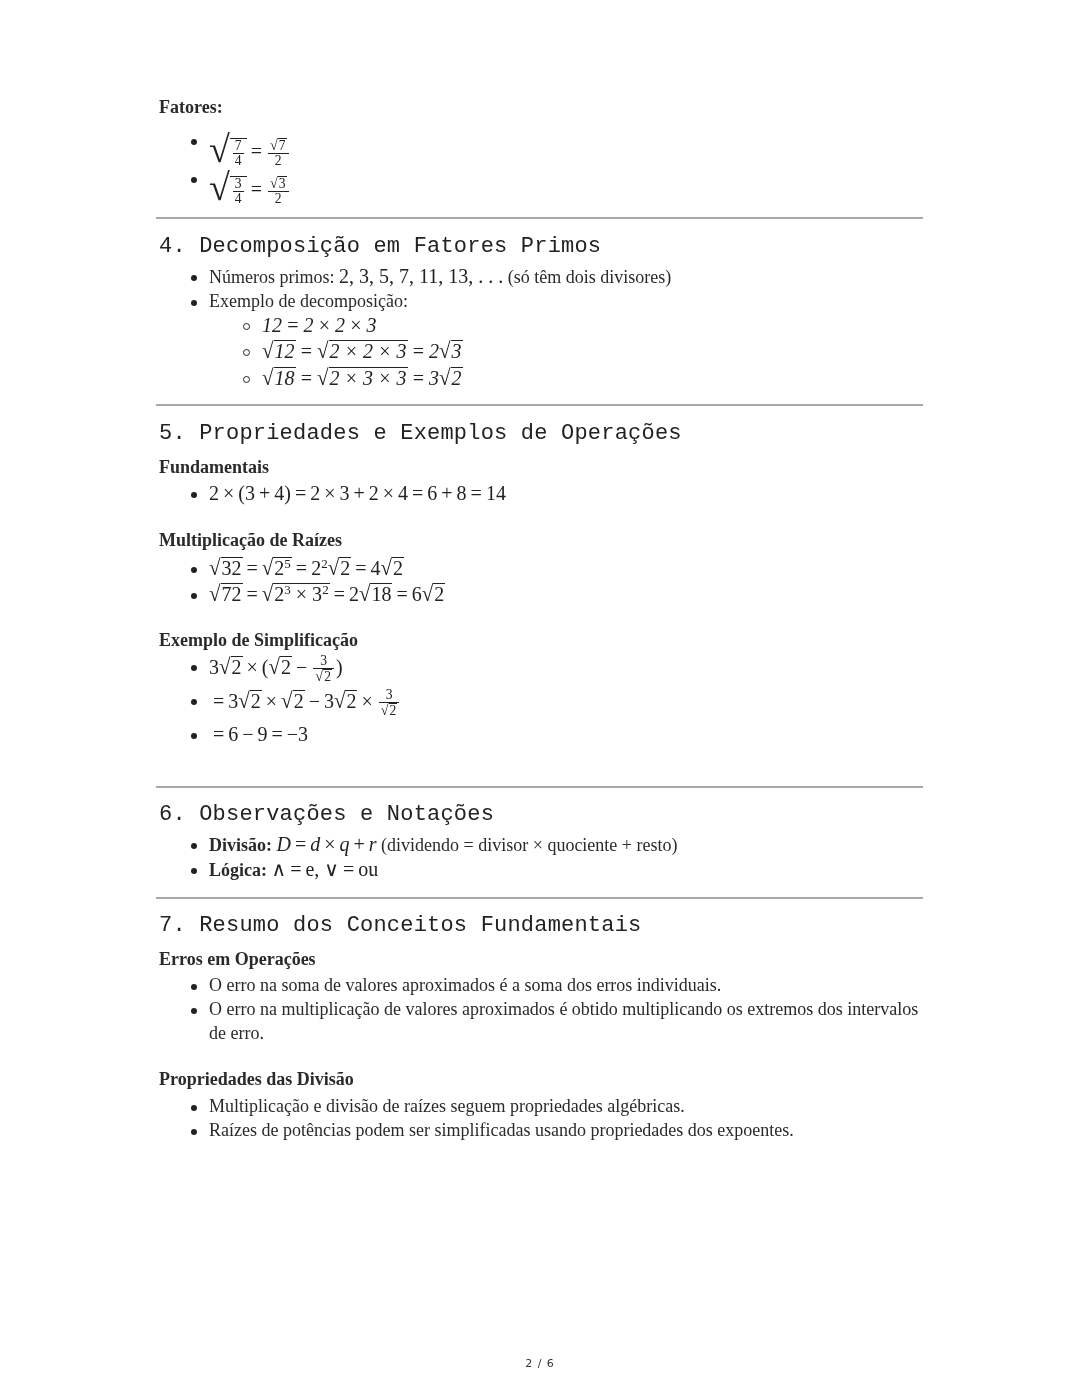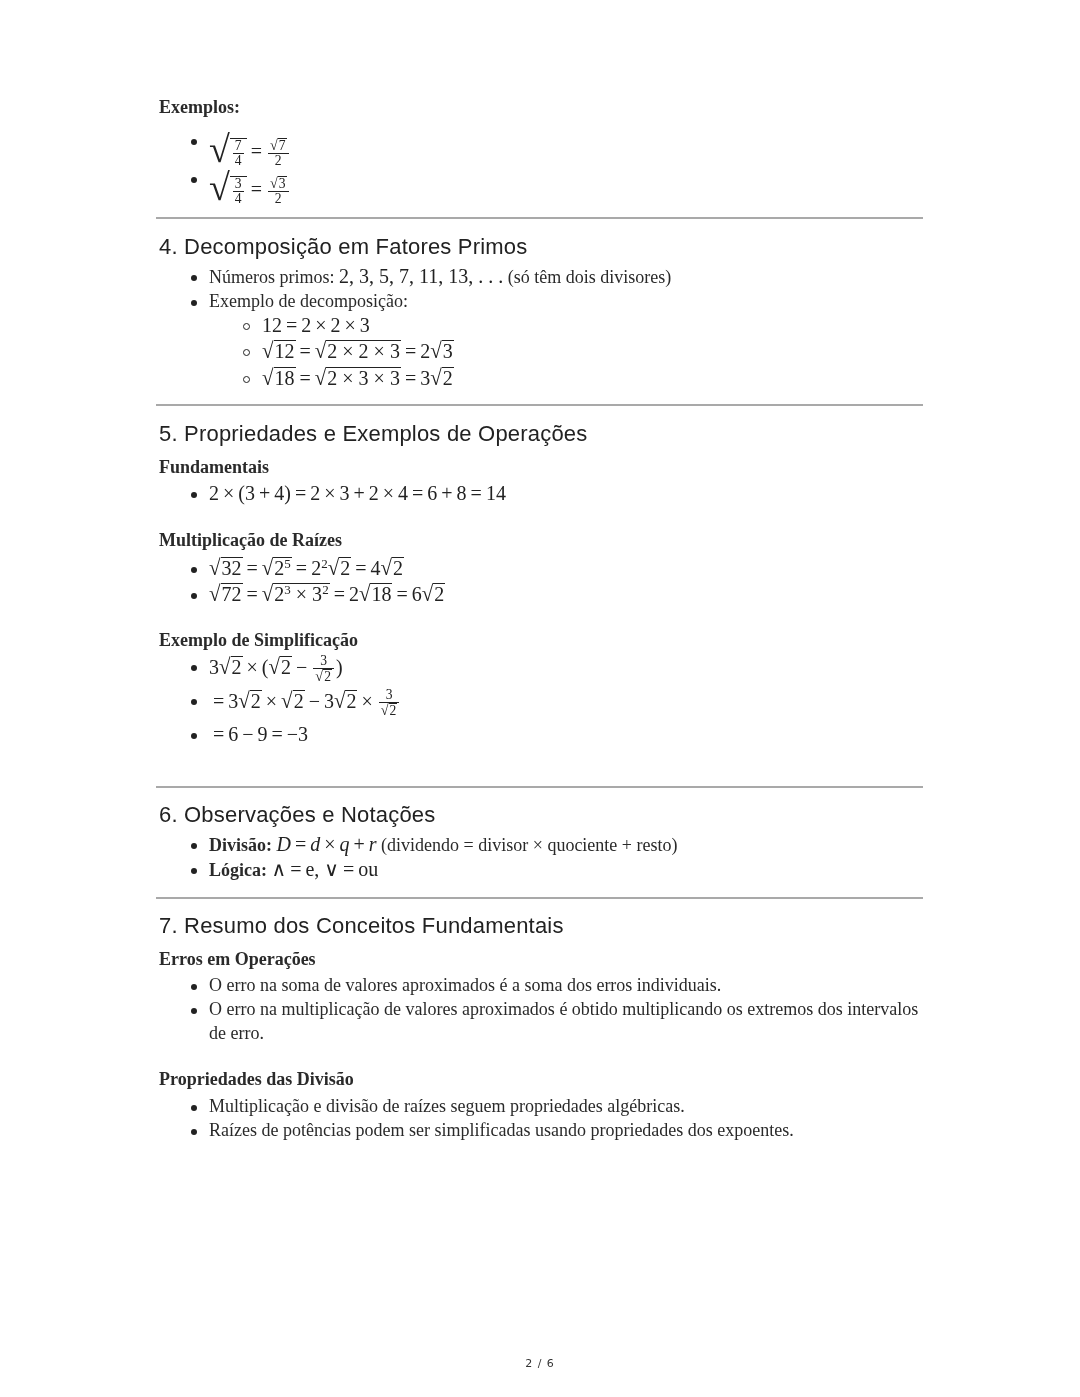--- a/index.html
+++ b/index.html
@@ -3,24 +3,24 @@
 <meta charset="utf-8">
 <style>
   html, body { margin: 0; padding: 0; background: #ffffff; }
   body {
     width: 1080px; height: 1397px; position: relative; overflow: hidden;
     font-family: "DejaVu Serif", serif; color: #222222;
   }
   .page { position: absolute; left: 159px; top: 0; width: 764px; }
   .abs { position: absolute; left: 0; }
   .h3 { font-weight: bold; font-size: 18px; line-height: 22px; color: #2a2a2a; font-family: "Liberation Serif", serif; }
-  .h2 { font-size: 22px; line-height: 28px; color: #222; font-family: Liberation Sans, sans-serif; letter-spacing: 0.2px; }
+  .h2 { font-size: 22px; line-height: 28px; color: #222; font-family: Liberation Mono, monospace; letter-spacing: 0.2px; }
   ul { list-style: none; margin: 0; padding: 0; }
   li { position: relative; padding-left: 50px; font-size: 18px; line-height: 24px; font-family: "Liberation Serif", serif; color: #2a2a2a; }
-  li.sub { padding-left: 103px; }
+  li.sub { padding-left: 103px; font-style: italic; }
   li .bullet { position: absolute; left: 28px; top: 0; width: 14px; text-align: center; }
   li.sub .bullet { left: 80px; }
   .disc::before { content: ""; display: inline-block; width: 6px; height: 6px; border-radius: 50%; background: #222; vertical-align: middle; }
   .circ::before { content: ""; display: inline-block; width: 5px; height: 5px; border-radius: 50%; border: 1.3px solid #222; vertical-align: middle; }
   hr.rule { position: absolute; left: -3px; width: 767px; height: 0; border: 0; border-top: 2px solid #a9a9a9; margin: 0; }
   .math { font-family: "Liberation Serif", serif; font-size: 20px; color: #222; white-space: nowrap; }
   .math .op { padding: 0 4px; }
   .math .it { font-style: italic; }
   .sqrt { display: inline-block; position: relative; white-space: nowrap; }
   .sqrt .rad { font-size: 1.05em; display: inline-block; transform: scaleY(1.05); }
@@ -31,21 +31,21 @@
   .frac .den { padding: 0 2px; }
   sup { font-size: 0.65em; line-height: 0; vertical-align: 0.55em; }
   .bold { font-weight: bold; margin-top: 39px; }
   .pagenum { position: absolute; top: 1357px; left: 0; width: 1080px; text-align: center; font-family: "DejaVu Sans", sans-serif; font-size: 11px; color: #333; letter-spacing: 1px; }
 </style>
 </head>
 <body>
 
 <div class="page">
 
-  <div class="abs h3" style="top:96px">Exemplos:</div>
+  <div class="abs h3" style="top:96px">Fatores:</div>
   <ul class="abs" style="top:128px; width:764px">
     <li style="height:38px"><span class="bullet disc"></span><span class="math"><span class="sqrt tall"><span class="rad">√</span><span class="body"><span class="frac">
                 <span class="num">7</span>
                 <span class="den">4</span>
               </span></span></span><span class="op">=</span><span class="frac">
             <span class="num"><span class="sqrt"><span class="rad">√</span><span class="body">7</span></span></span>
             <span class="den">2</span>
           </span></span></li>
     <li style="height:38px"><span class="bullet disc"></span><span class="math"><span class="sqrt tall"><span class="rad">√</span><span class="body"><span class="frac">
                 <span class="num">3</span>

